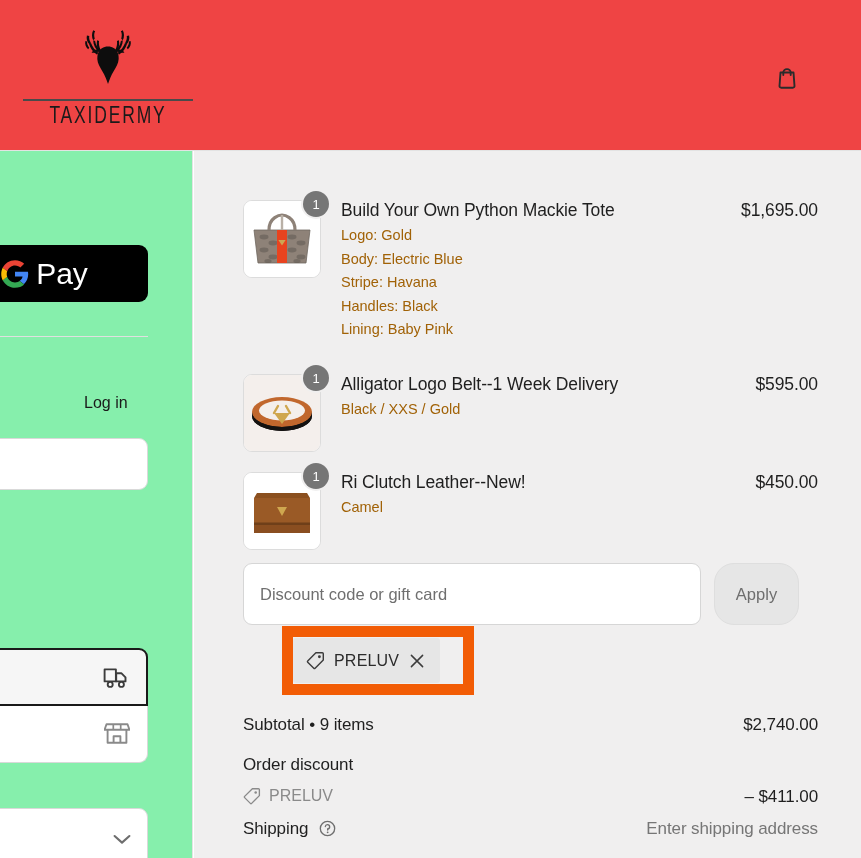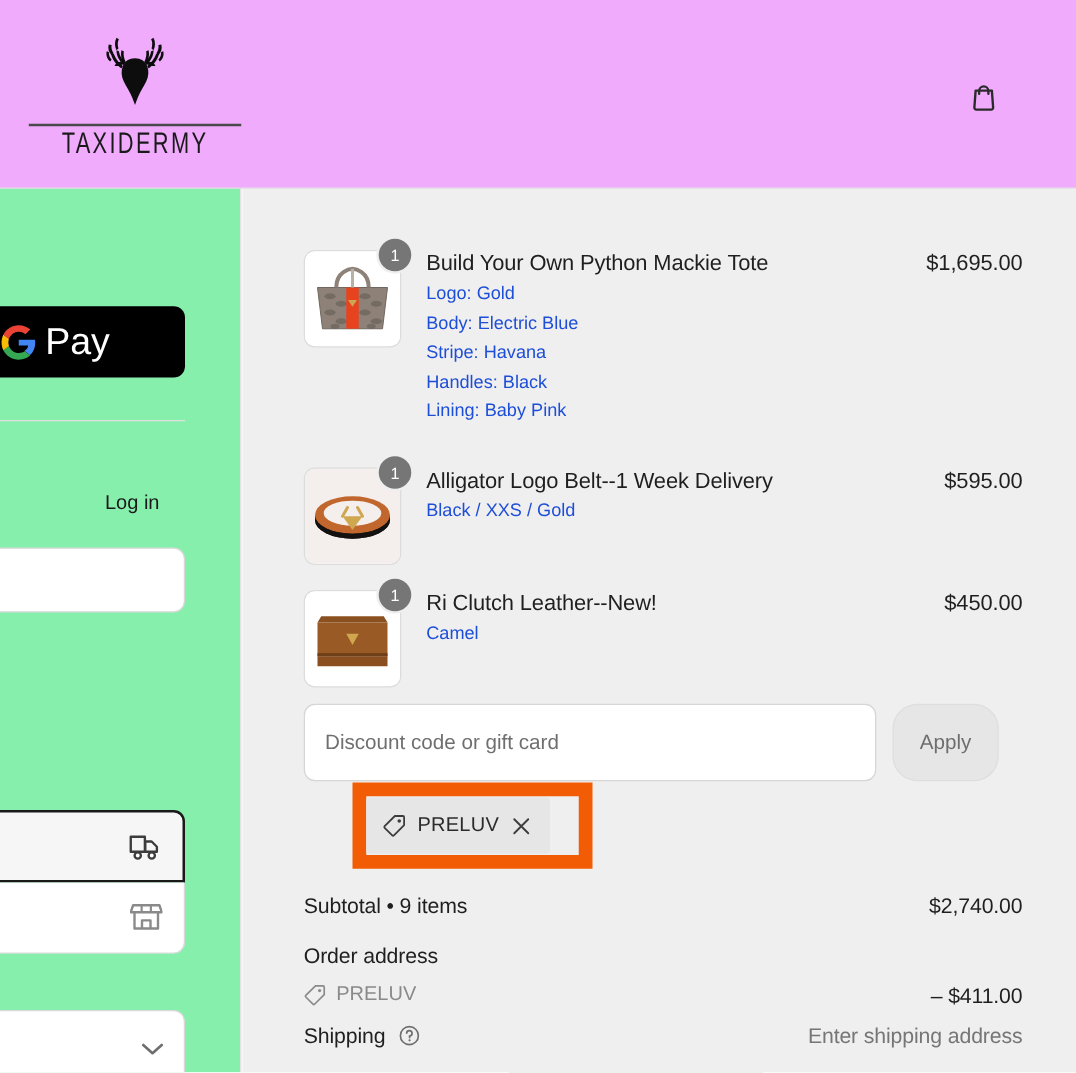--- a/index.html
+++ b/index.html
@@ -16,21 +16,21 @@
     position: relative;
     width: 861px; height: 858px;
     background: #ffffff;
     overflow: hidden;
   }
 
   
   #header {
     position: absolute; left: 0; top: 0;
     width: 861px; height: 151px;
-    background: #f0abfc;
+    background: #ef4444;
     border-bottom: 1px solid #e3e3e3;
   }
   #logo-block {
     position: absolute; left: 23px; top: 18px;
     width: 170px; height: 112px;
   }
   #logo-deer {
     position: absolute; left: 46px; top: 2px;
     width: 78px; height: 78px;
   }
@@ -184,21 +184,21 @@
   .item-title {
     position: absolute; left: 98px; top: 0px;
     font-size: 17.5px;
     color: #1f1f1f;
     line-height: 20px;
     letter-spacing: -0.1px;
   }
   .item-variants {
     position: absolute; left: 98px; top: 24px;
     font-size: 14.5px;
-    color: #1d4ed8;
+    color: #a16207;
     line-height: 23.5px;
   }
   .item-price {
     position: absolute; right: 0px; top: 0px;
     font-size: 17.5px;
     color: #1f1f1f;
     text-align: right;
     letter-spacing: -0.1px;
   }
 
@@ -495,21 +495,21 @@
         </span>
       </div>
       <div id="highlight-box"></div>
 
       <div class="total-row" style="top:564px;">
         <span class="total-label">Subtotal • 9 items</span>
         <span class="total-value">$2,740.00</span>
       </div>
 
       <div class="total-row" style="top:604px;">
-        <span class="total-label">Order address</span>
+        <span class="total-label">Order discount</span>
       </div>
 
       <div class="total-row" style="top:636px;">
         <span class="discount-code-line">
           <svg width="18" height="18" viewBox="0 0 20 20" class="tag-icon-svg">
             <path d="M10.4 1.9 H17.2 a1 1 0 0 1 1 1 V9.6 L9.6 18.2 a1 1 0 0 1 -1.4 0 L1.8 11.8 a1 1 0 0 1 0 -1.4 Z" fill="none" stroke="#8a8a8a" stroke-width="1.5" stroke-linejoin="round"></path>
             <circle cx="14.1" cy="6.1" r="1.4" fill="#8a8a8a"></circle>
           </svg>
           <span>PRELUV</span>
         </span>

